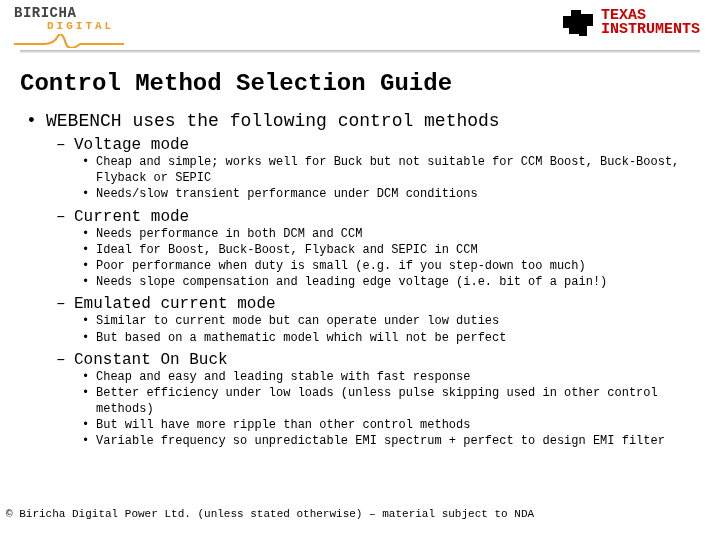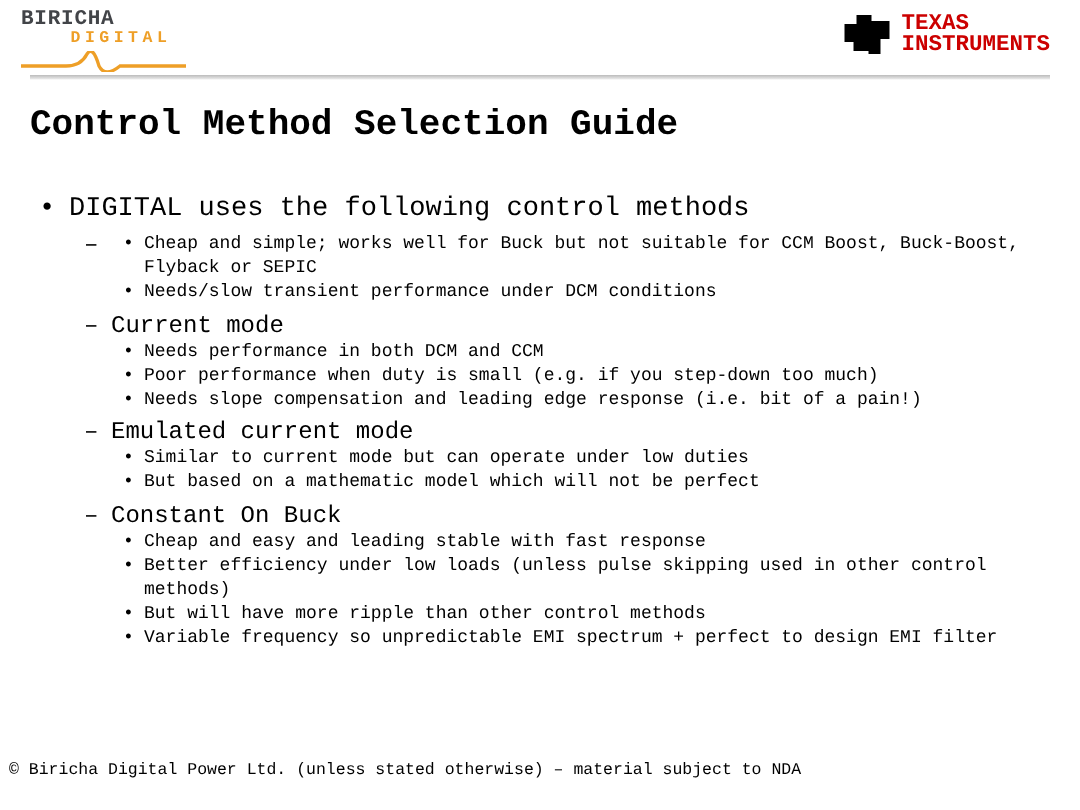--- a/index.html
+++ b/index.html
@@ -75,21 +75,21 @@
   .content {
     position: absolute;
     left: 20px;
     right: 20px;
     top: 70px;
     bottom: 20px;
   }
   h1.title {
     font-size: 24px;
     font-weight: bold;
-    margin: 0 0 32px 0;
+    margin: 0 0 14px 0;
   }
   ul {
     margin: 0;
     padding: 0;
     list-style: none;
   }
   .l1 > li {
     padding-left: 26px;
     position: relative;
     font-size: 18px;
@@ -162,36 +162,38 @@
       </div>
     </div>
     <div class="divider"></div>
   </div>
 
   <div class="content">
     <h1 class="title">Control Method Selection Guide</h1>
 
     <ul class="l1">
       <li>
-        <span>DIGITAL uses the following control methods</span>
+        <span>WEBENCH uses the following control methods</span>
         <ul class="l2">
 
           <li>
+            <span>Voltage mode</span>
             <ul class="l3">
               <li>Cheap and simple; works well for Buck but not suitable for CCM Boost, Buck-Boost, Flyback or SEPIC</li>
               <li>Needs/slow transient performance under DCM conditions</li>
             </ul>
           </li>
 
           <li>
             <span>Current mode</span>
             <ul class="l3">
               <li>Needs performance in both DCM and CCM</li>
+              <li>Ideal for Boost, Buck-Boost, Flyback and SEPIC in CCM</li>
               <li>Poor performance when duty is small (e.g. if you step-down too much)</li>
-              <li>Needs slope compensation and leading edge response (i.e. bit of a pain!)</li>
+              <li>Needs slope compensation and leading edge voltage (i.e. bit of a pain!)</li>
             </ul>
           </li>
 
           <li>
             <span>Emulated current mode</span>
             <ul class="l3">
               <li>Similar to current mode but can operate under low duties</li>
               <li>But based on a mathematic model which will not be perfect</li>
             </ul>
           </li>

